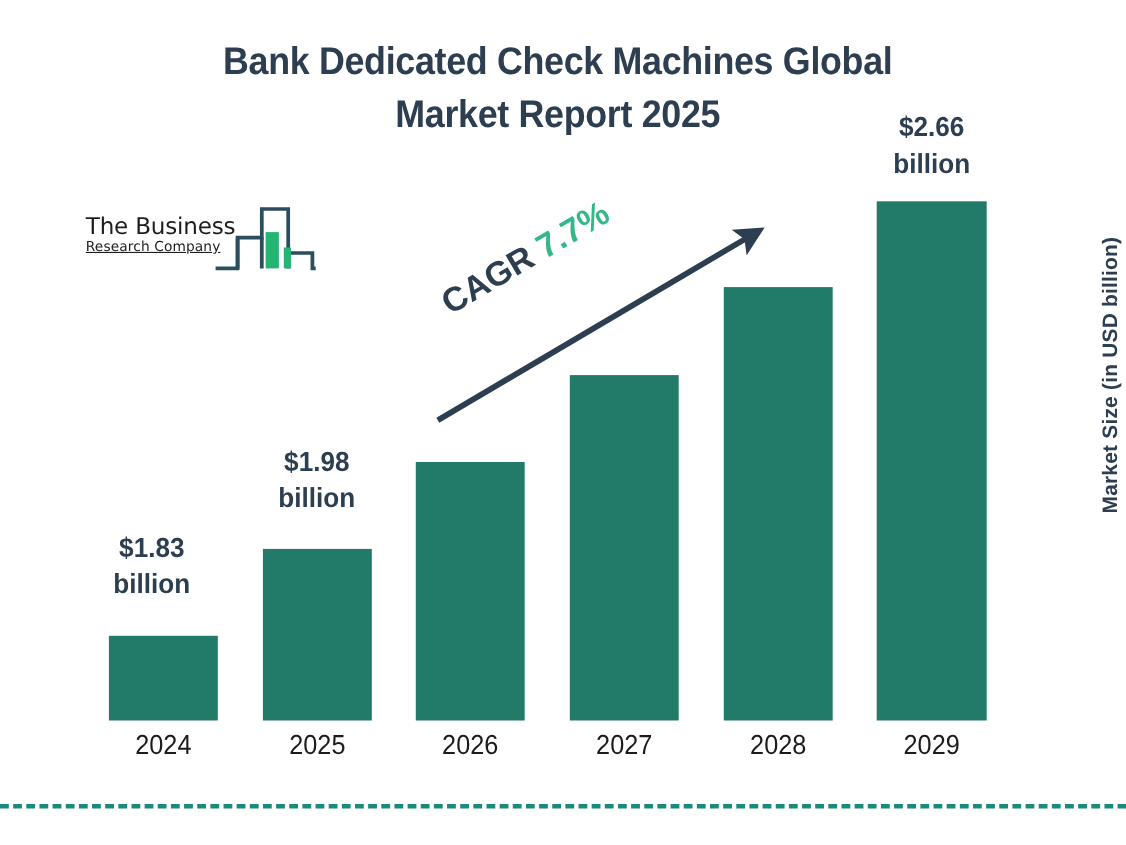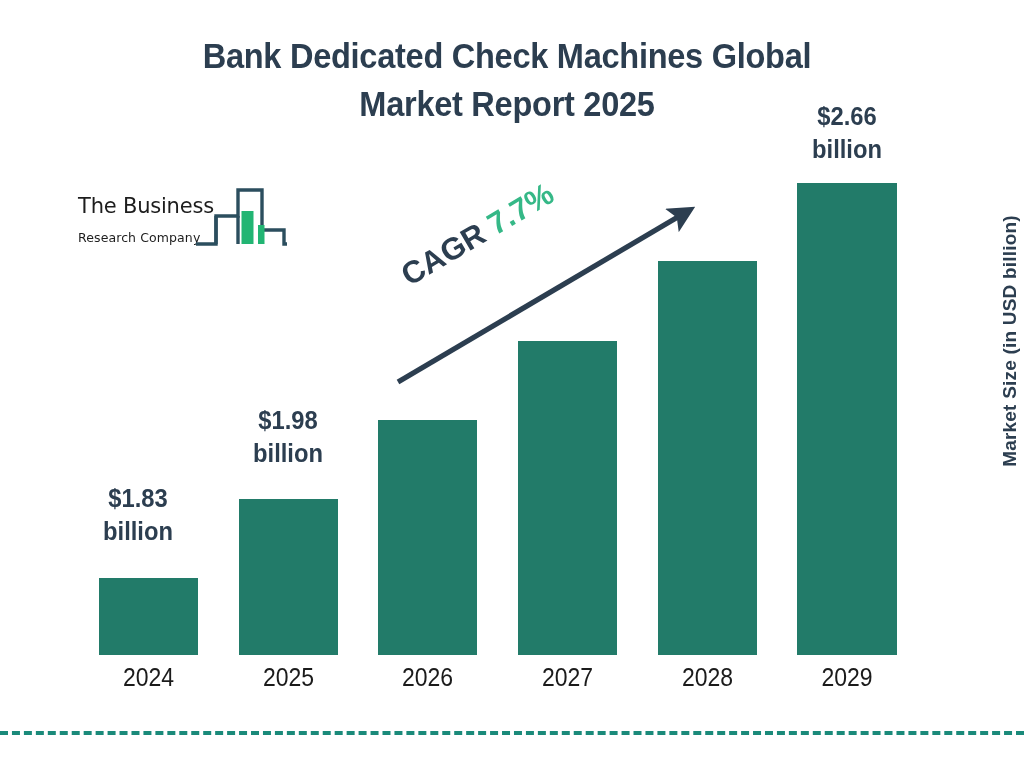--- a/index.html
+++ b/index.html
@@ -57,22 +57,23 @@
   .logo-text .line1 {
     display: block;
     font-size: 21px;
     letter-spacing: -0.2px;
     white-space: nowrap;
   }
   .logo-text .line2 {
     display: block;
     font-size: 12.5px;
     letter-spacing: 0.1px;
-    margin-top: 15px;
-    white-space: nowrap;
+    margin-top: 1px;
+    white-space: nowrap;
+    text-decoration: underline;
   }
   .logo-mark {
     position: absolute;
     left: 116px;
     top: 0px;
   }
 
   
   .bar {
     position: absolute;

